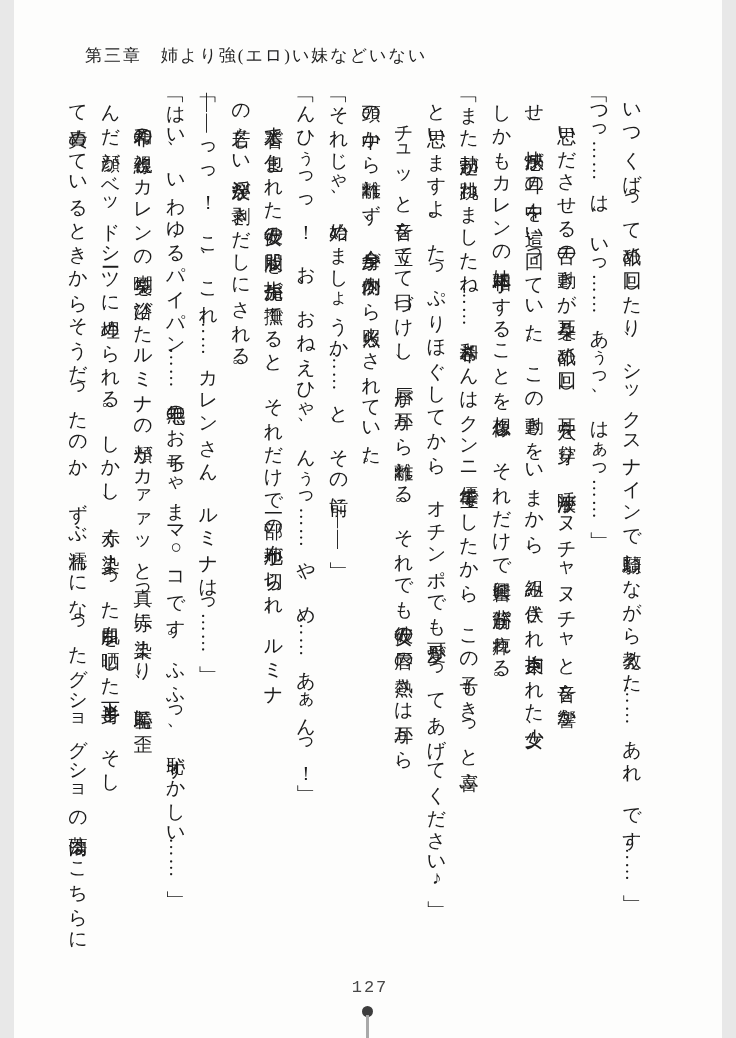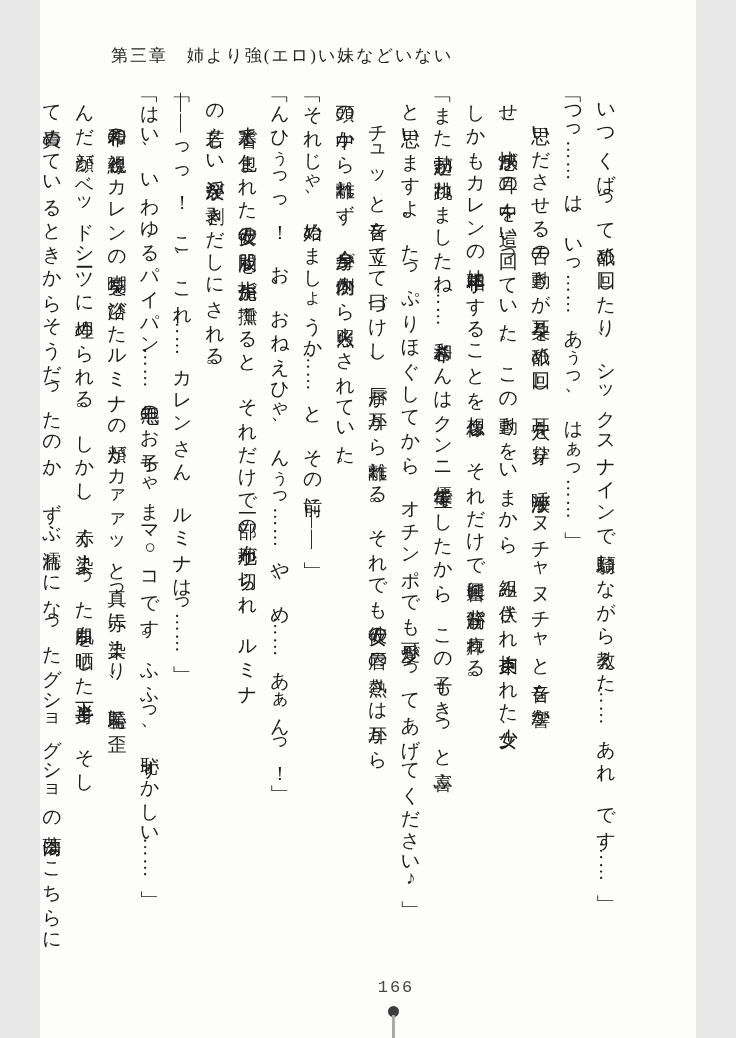--- a/index.html
+++ b/index.html
@@ -1,18 +1,18 @@
 <!DOCTYPE html>
 <html><head>
 <meta charset="utf-8">
 <style>
   html, body { margin: 0; padding: 0; background: #e8e8e8; }
   .page {
     position: relative;
-    width: 656px;
+    width: 708px;
     height: 1038px;
     margin: 0 auto;
     background: #fdfdfc;
     overflow: hidden;
     font-family: "Liberation Serif", "DejaVu Serif", serif;
     color: #1c1c1c;
   }
   .chapter-header {
     position: absolute;
     left: 71px;
@@ -87,20 +87,20 @@
     <p>「んひぅっっ！　お、おねえひゃ、んぅっ……や、め……あぁんっ！」</p>
     <p>　水着で包まれた彼女の股間を指先が撫でると、それだけで一部の布地が切られ、ルミナ</p>
     <p>の若々しい淫裂が剥きだしにされる。</p>
     <p>「――っっ！　こ、これ……カレンさん、ルミナはっ……」</p>
     <p>「はい、いわゆるパイパン……無毛のお子ちゃまマ○コです。ふふっ、恥ずかしい……」</p>
     <p>　和希の視線とカレンの嘲笑を浴びたルミナの頬がカァァッと真っ赤に染まり、羞恥に歪</p>
     <p>んだ顔がベッドシーツに埋められる。しかし、赤く染まった白肌を晒した下半身と、そし</p>
     <p>て責めているときからそうだったのか、ずぶ濡れになったグショグショの蕩肉はこちらに</p>
   </div>
 
-  <div class="page-number">166</div>
+  <div class="page-number">127</div>
 
   <div class="marker-pin">
     <div class="pin-dot"></div>
     <div class="pin-stem"></div>
   </div>
 
 </div>
 
 </body></html>

